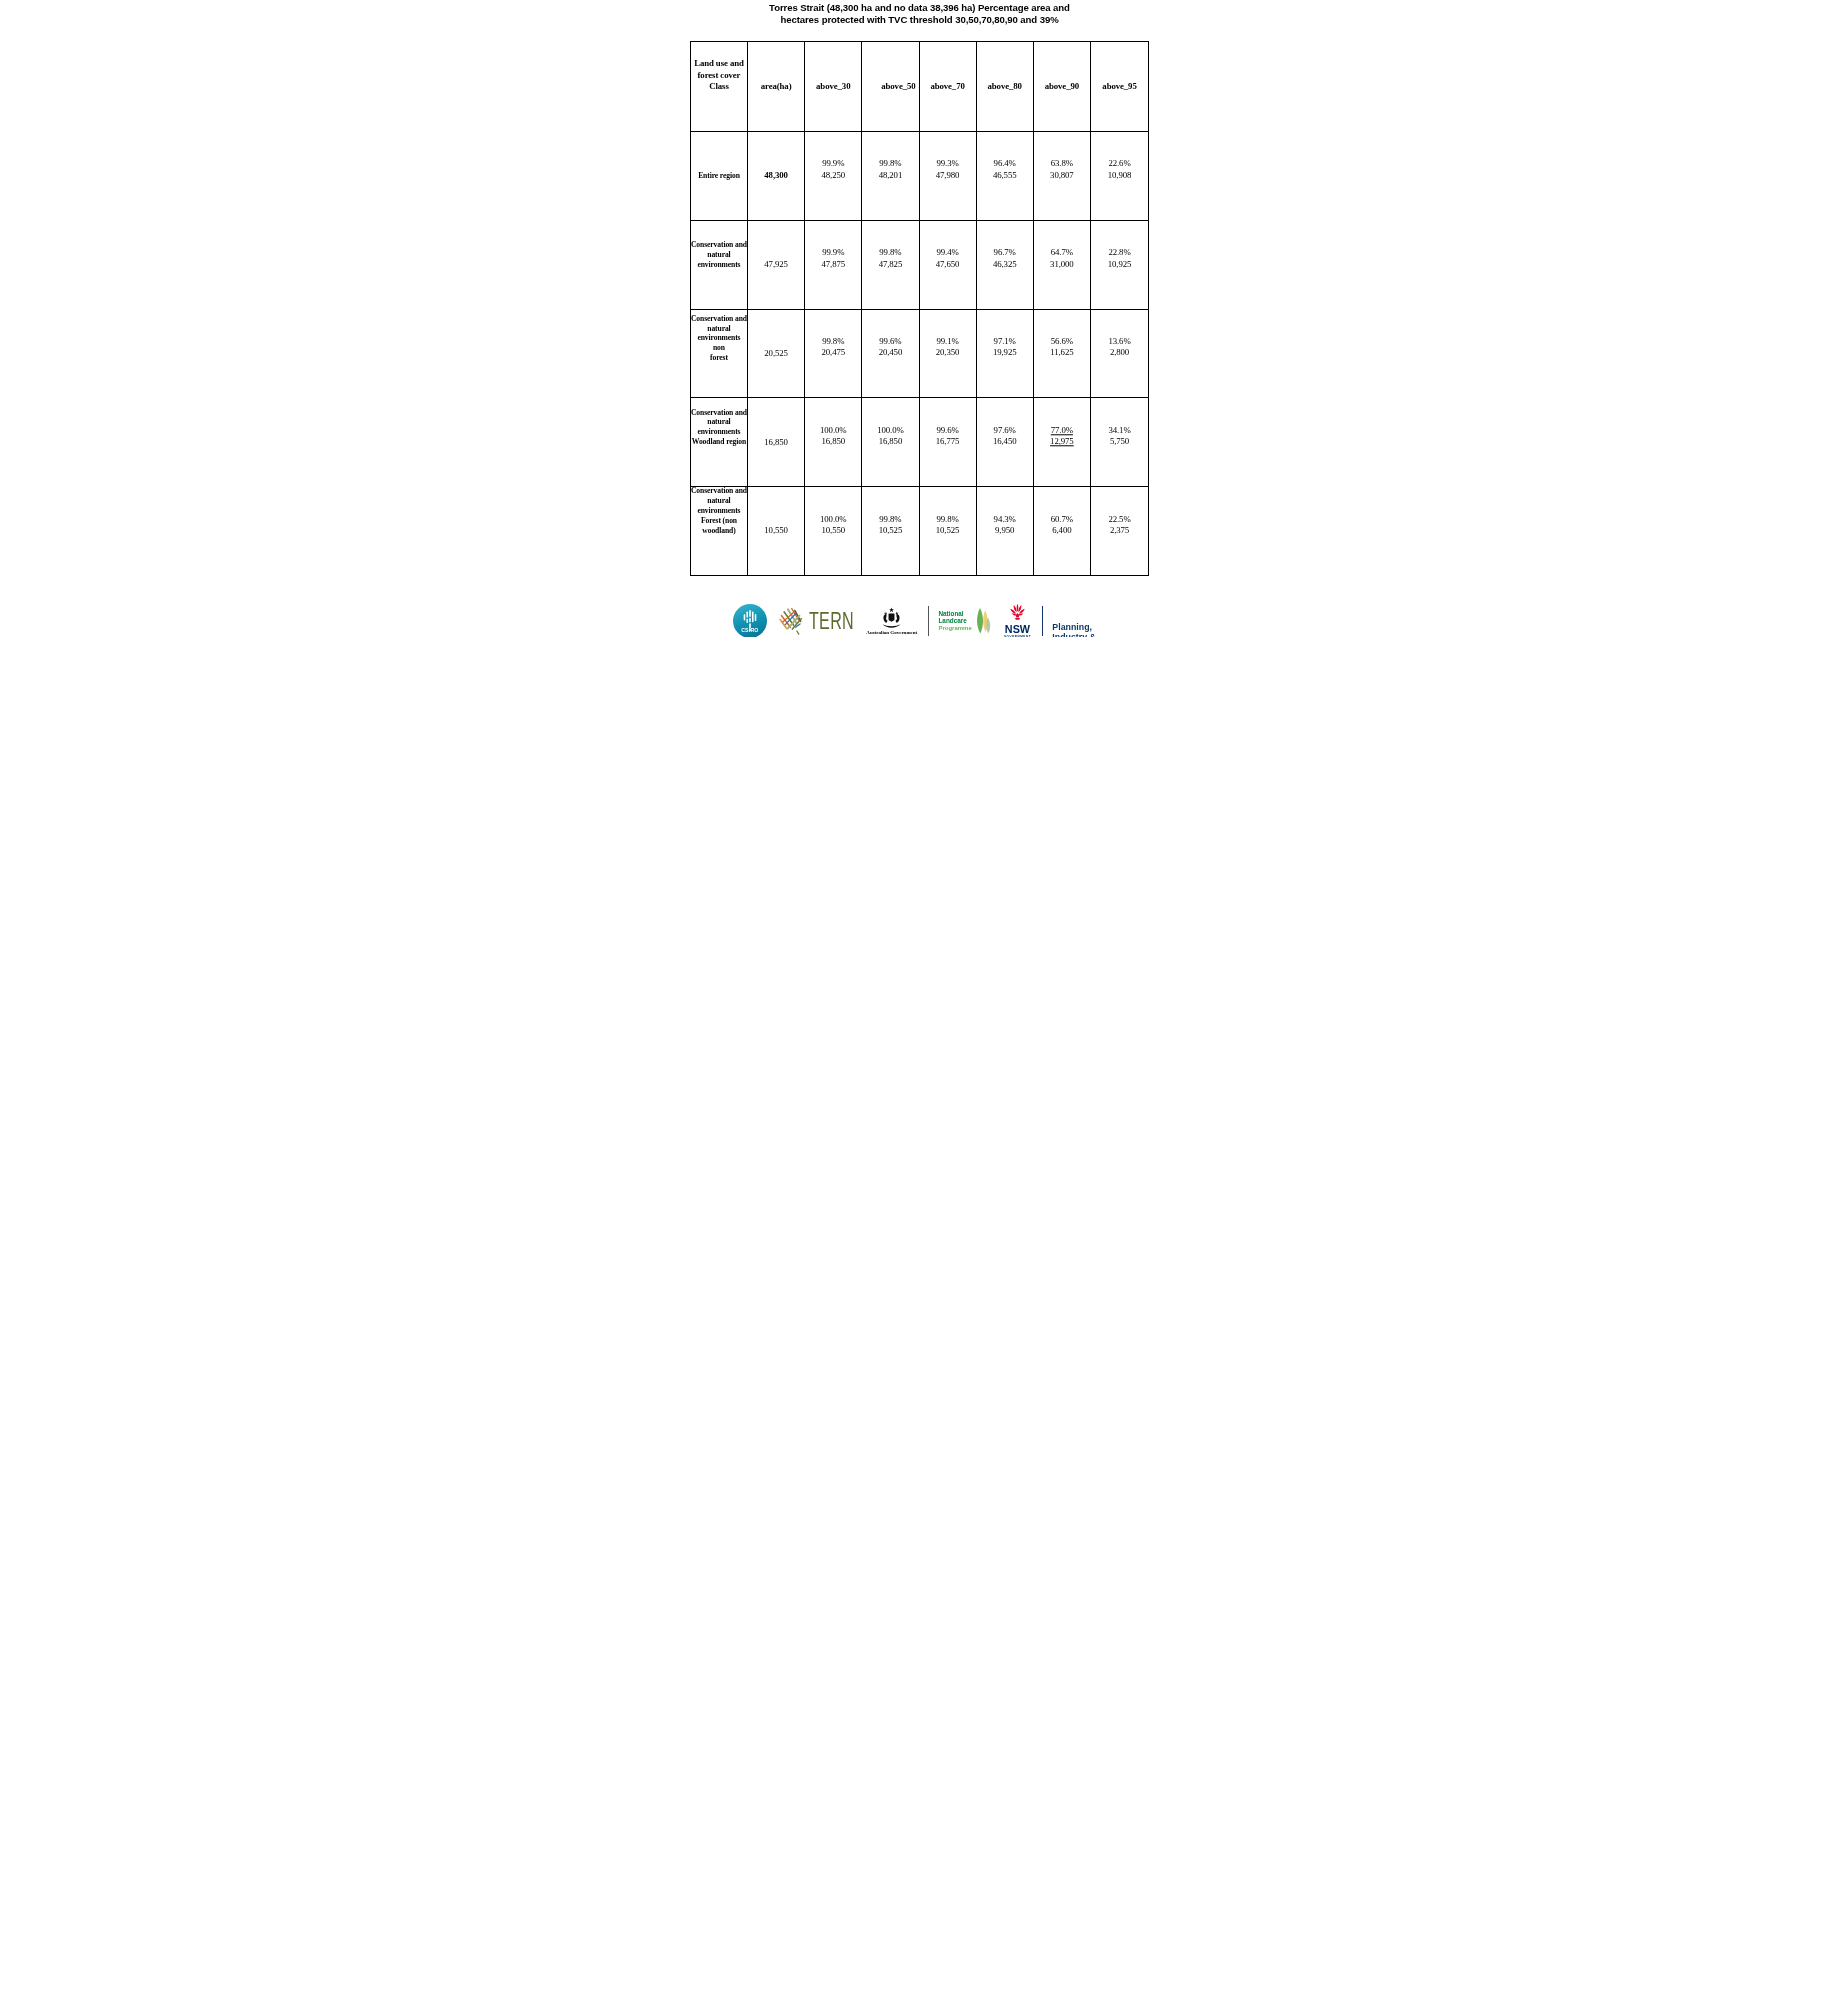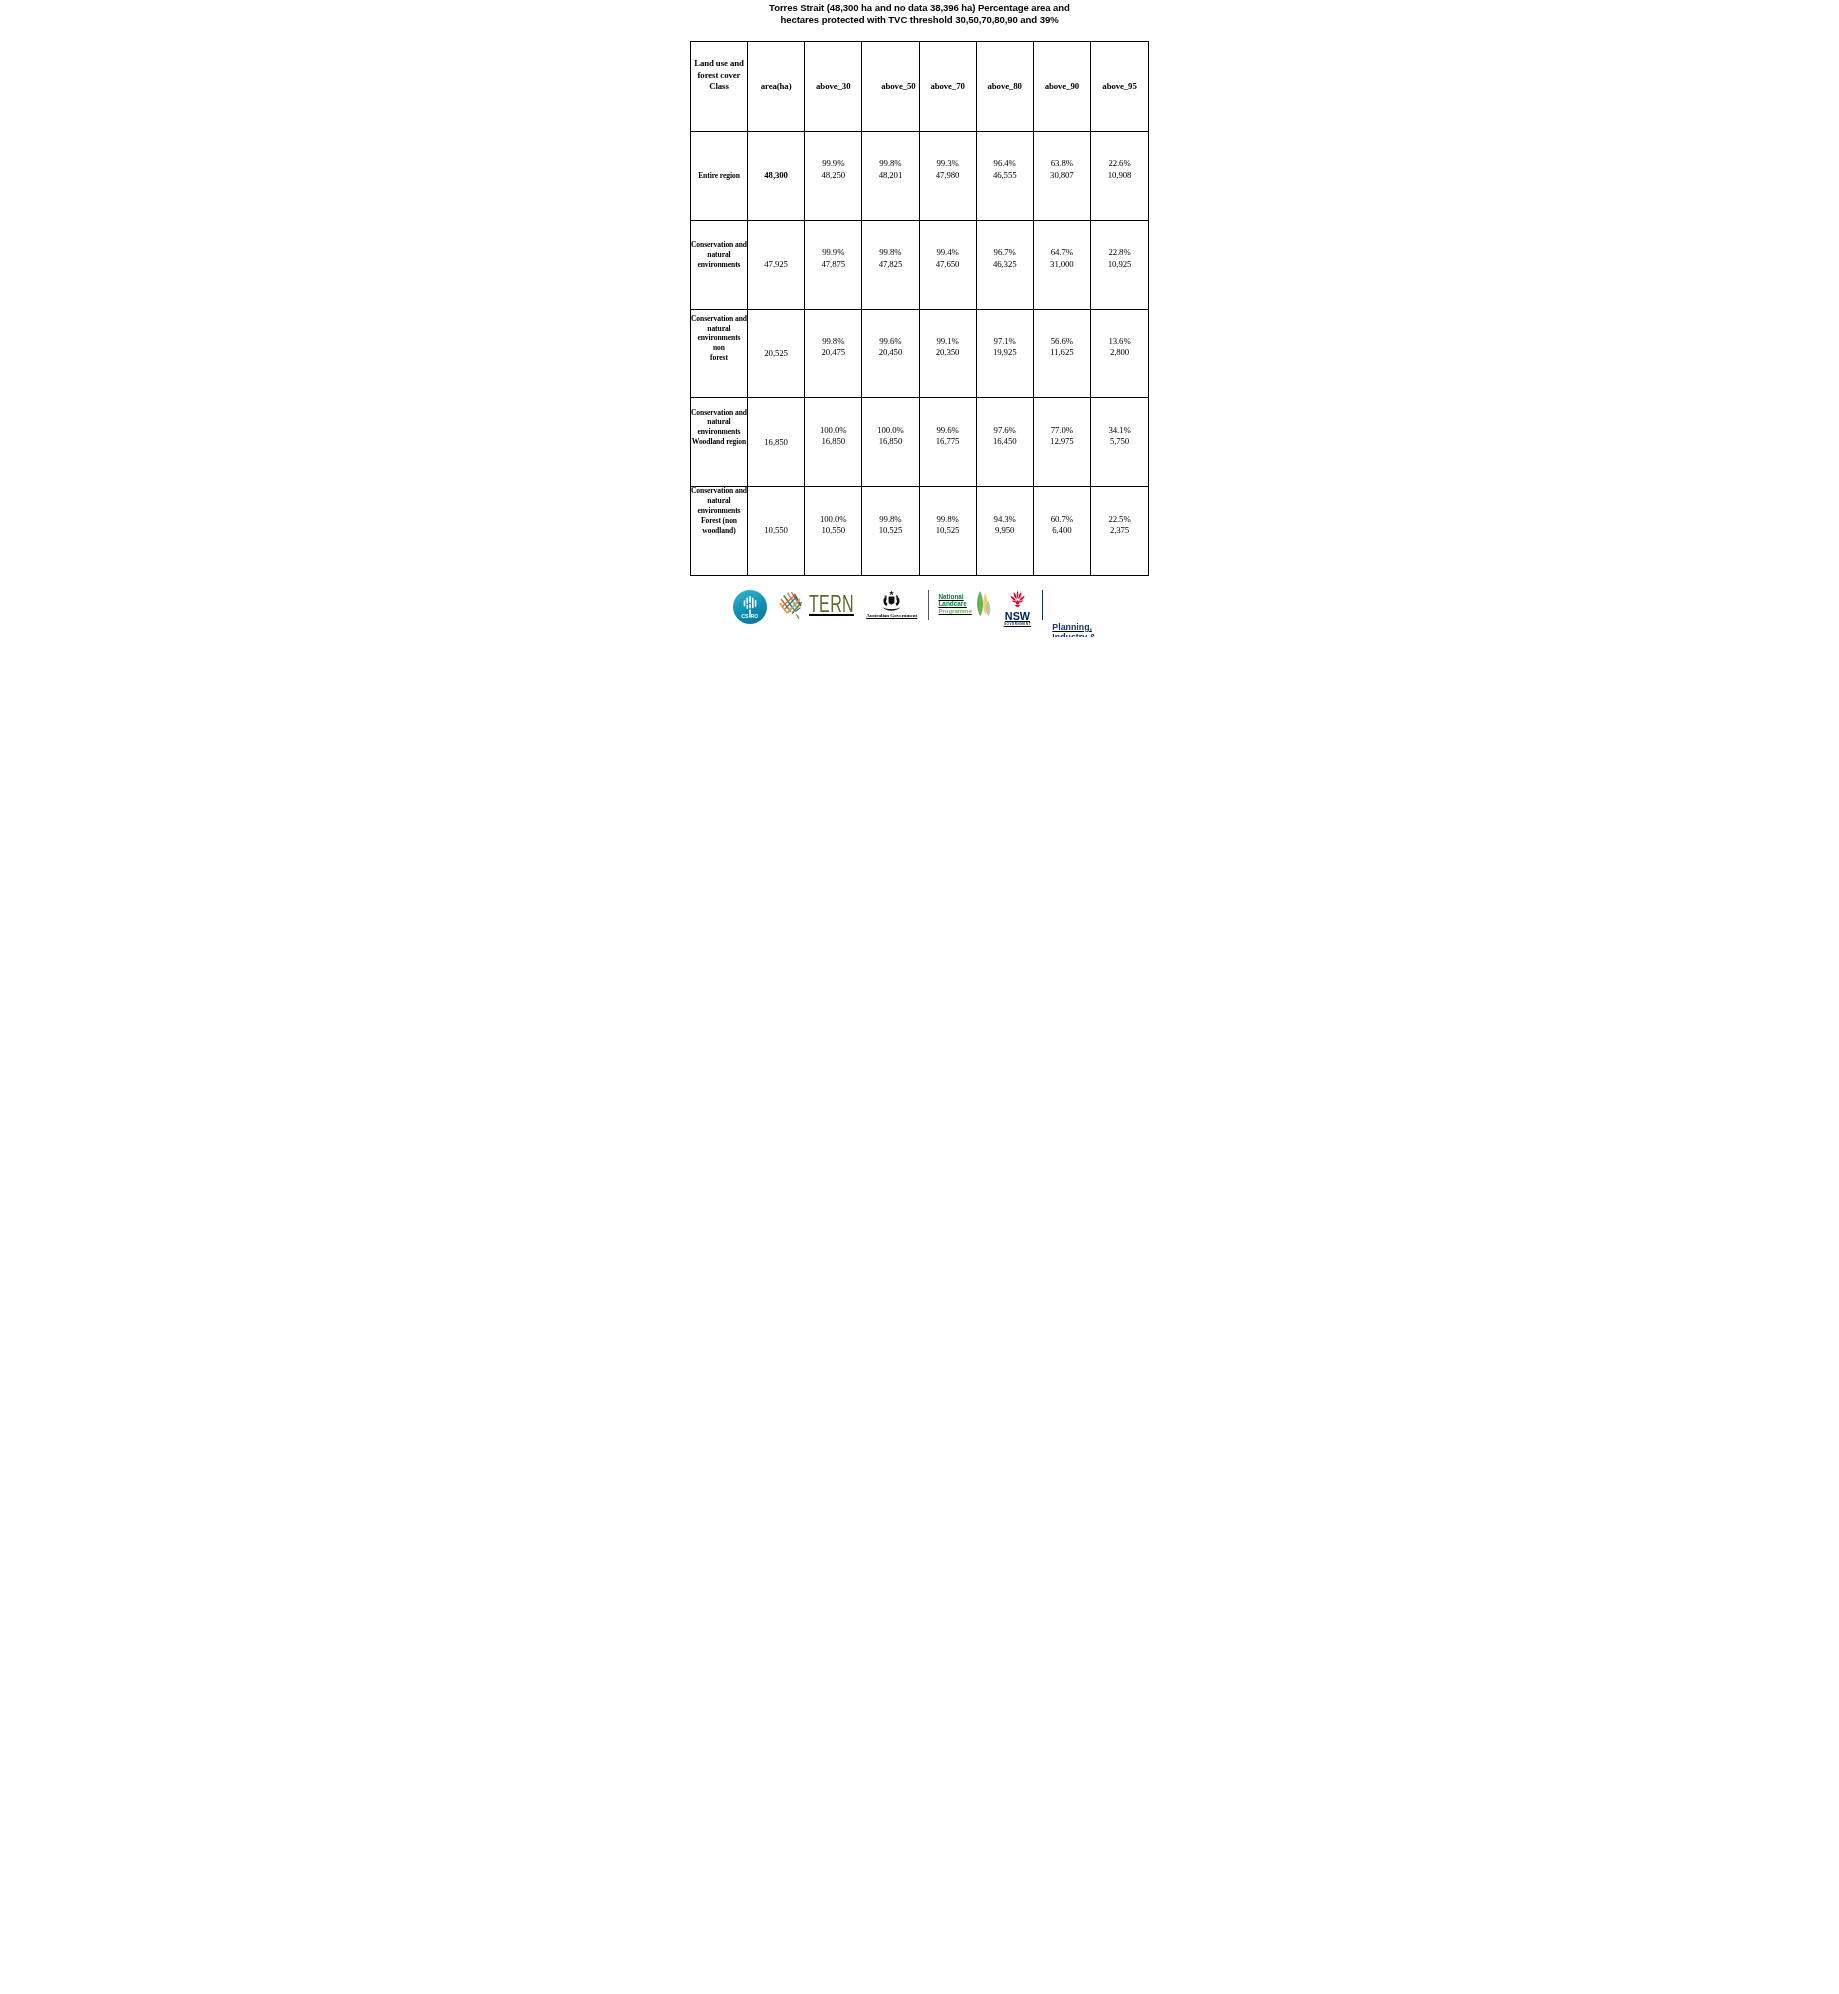--- a/index.html
+++ b/index.html
@@ -14,22 +14,22 @@
        border:0.8px solid #000;border-left-width:0.4px;border-right-width:0.4px;}
   .cell{border-right:0.4px solid #000;border-top:0.8px solid #000;
         display:flex;align-items:center;justify-content:center;text-align:center;
         font-size:8.8px;letter-spacing:-0.1px;overflow:hidden;}
   .cell:nth-child(8n){border-right:none;}
   .cell:nth-child(-n+8){border-top:none;}
   .ct{line-height:1.3;}
   .hdr{font-weight:bold;}
   .lbl{font-weight:bold;font-size:7.6px;}
   
-  .footer{position:absolute;left:0;right:0;top:590px;display:flex;align-items:flex-start;
-          justify-content:center;gap:10.4px;text-decoration:underline;}
+  .footer{position:absolute;left:0;right:0;top:590px;display:flex;align-items:center;
+          justify-content:center;gap:10.4px;}
   .vdiv{width:0.4px;height:29.5px;background:#555;}
   .vdiv.navy{background:#12356e;}
   
   .csiro{width:34px;height:34px;border-radius:50%;
          background:linear-gradient(160deg,#35b6cf 0%,#0f8fb0 55%,#0a6f92 100%);
          position:relative;flex:0 0 auto;}
   .csiro svg{position:absolute;left:0;top:0;}
   .csiro .word{position:absolute;left:0;right:0;bottom:5.2px;text-align:center;color:#fff;
          font-family:"Liberation Sans", sans-serif;font-weight:bold;font-size:5.2px;letter-spacing:0.2px;}
   
@@ -288,21 +288,21 @@
           <div>16,775</div>
         </div>
       </div>
     <div class="cell">
         <div class="ct" style="transform: translateY(-0.65em);">
           <div>97.6%</div>
           <div>16,450</div>
         </div>
       </div>
     <div class="cell">
-        <div class="ct" style="transform: translateY(-0.65em);">
+        <div class="ct" style="transform: translateY(-0.65em); text-decoration: underline;">
           <div>77.0%</div>
           <div>12,975</div>
         </div>
       </div>
     <div class="cell">
         <div class="ct" style="transform: translateY(-0.65em);">
           <div>34.1%</div>
           <div>5,750</div>
         </div>
       </div>

